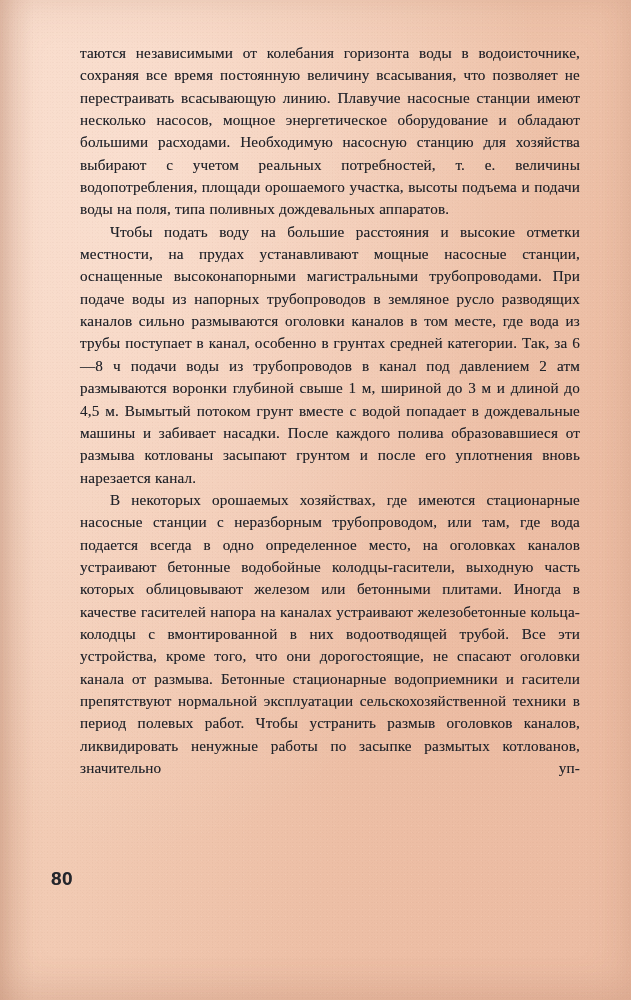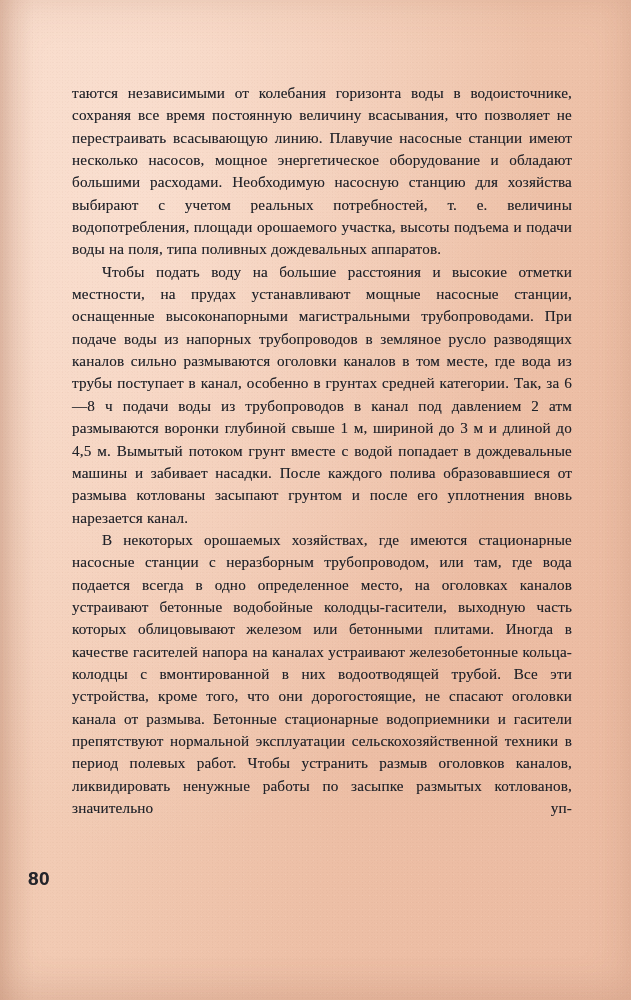--- a/index.html
+++ b/index.html
@@ -51,25 +51,24 @@
     position: absolute;
     inset: 0;
     pointer-events: none;
     box-shadow: inset 0 0 44px rgba(168,112,84,0.18),
                 inset 0 -16px 30px rgba(168,112,84,0.10);
   }
 
   
   #text-column {
     position: absolute;
-    left: 72px;
+    left: 80px;
     top: 42px;
     width: 500px;
     color: #20232a;
-    margin-top: 40px;
   }
 
   .para {
     margin: 0;
     text-align: justify;
     text-align-last: left;
     font-size: 15.2px;
     line-height: 22.35px;
     letter-spacing: 0.15px;
     word-spacing: 0.2px;
@@ -81,21 +80,21 @@
   .para.indent {
     text-indent: 30px;
   }
   .para.last {
     text-align-last: justify;
   }
 
   
   #page-number {
     position: absolute;
-    left: 28px;
+    left: 51px;
     top: 868px;
     font-family: "Liberation Sans", "DejaVu Sans", sans-serif;
     font-size: 19px;
     font-weight: 700;
     color: #23252b;
     letter-spacing: 0.4px;
     text-shadow: 0 0 0.6px rgba(40,36,40,0.45);
   }
 </style>
 </head>

